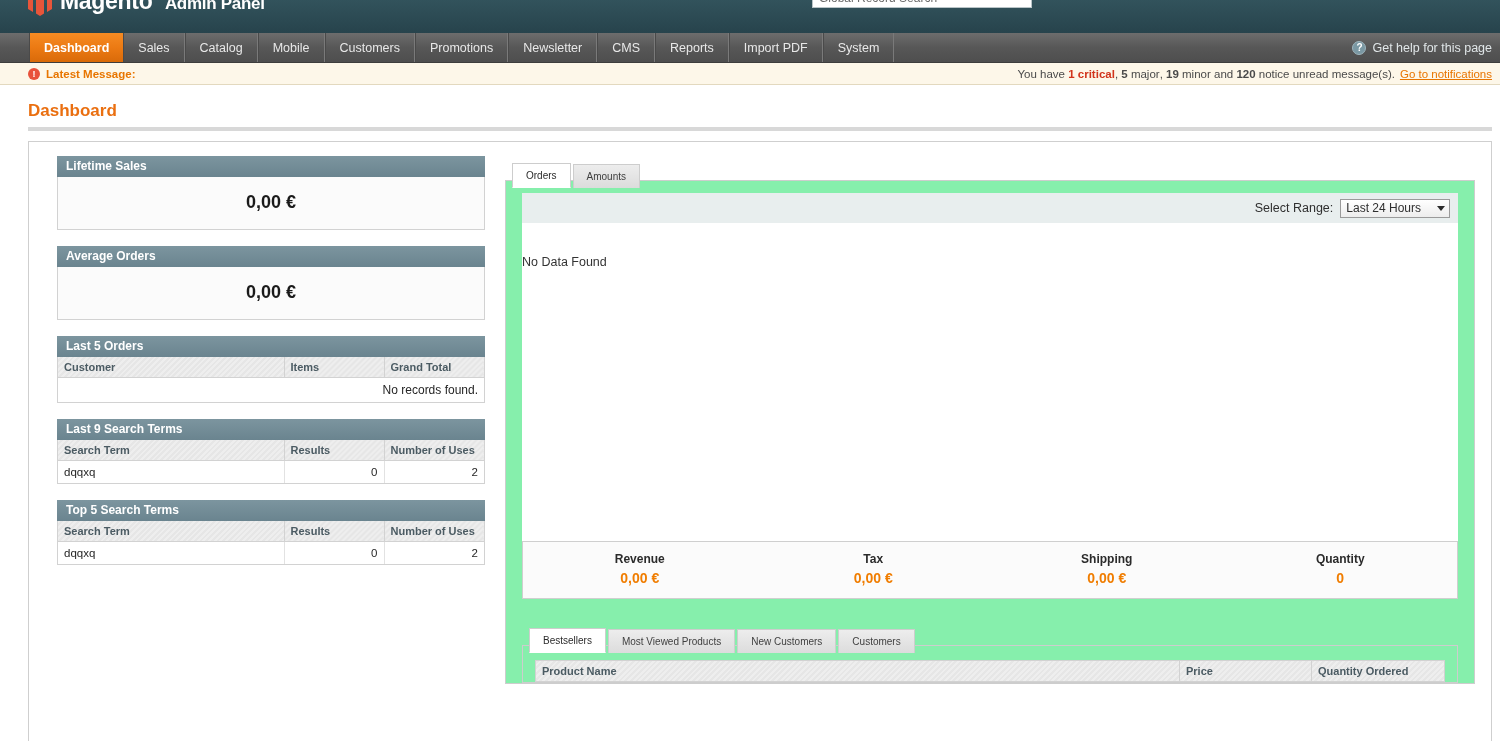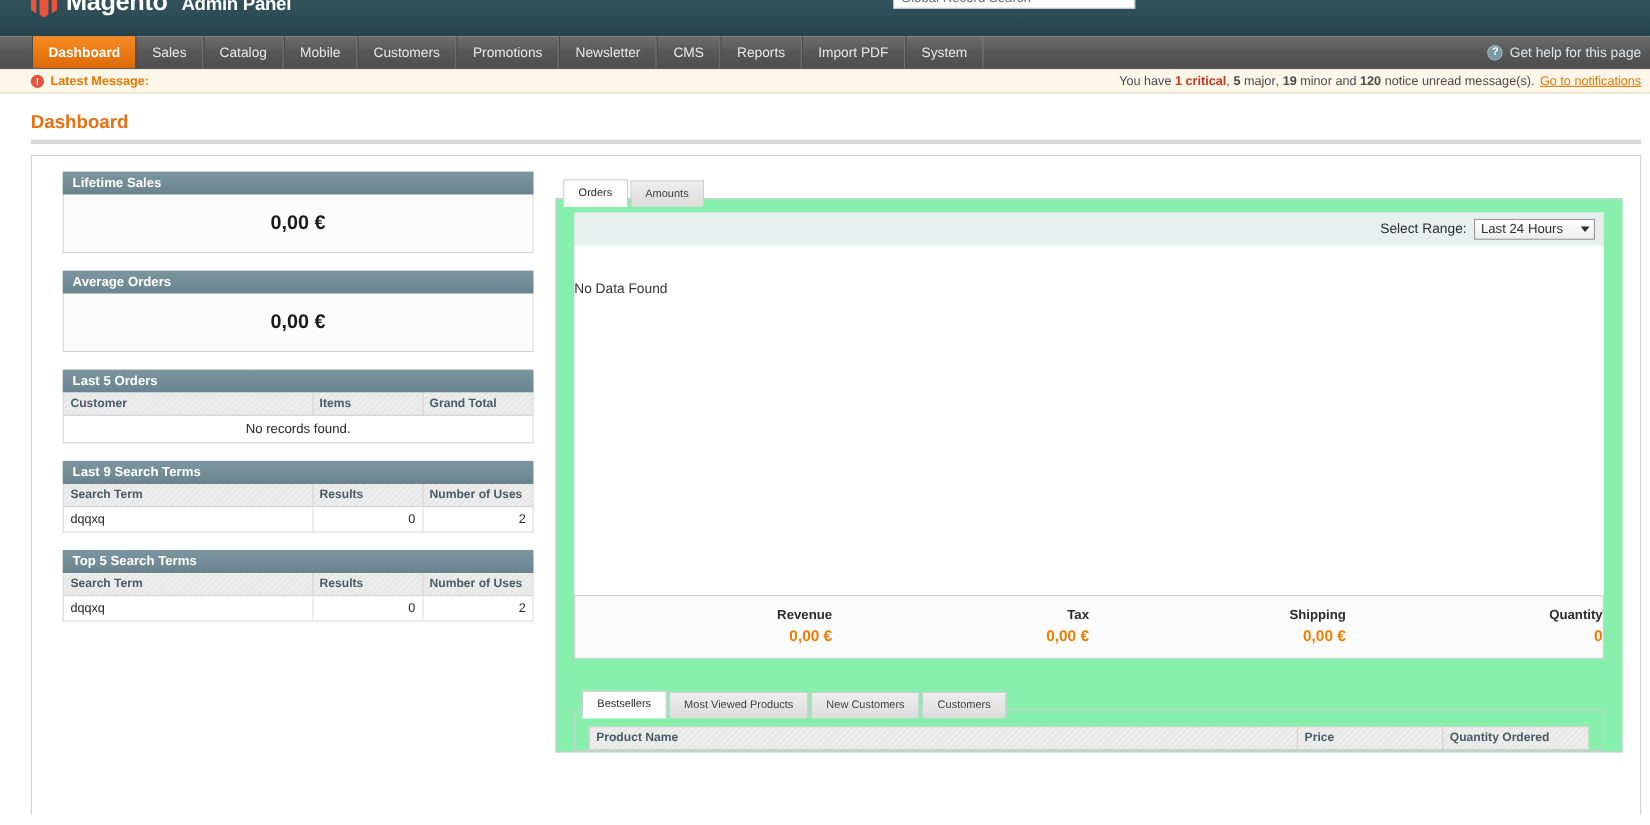--- a/index.html
+++ b/index.html
@@ -208,21 +208,21 @@
   table.grid th:last-child { border-right: none; }
   table.grid td {
     padding: 5px 6px;
     border-right: 1px solid #e2e2e2;
     color: #262626;
     background: #ffffff;
   }
   table.grid td:last-child { border-right: none; }
   td.num { text-align: right; }
   td.empty {
-    text-align: center;
+    text-align: right;
     padding: 22px 0 24px 0;
     color: #333333;
     background: #fbfbfb;
     font-size: 12px;
   }
   .col-items { width: 100px; }
   .col-total { width: 100px; }
   .col-results { width: 100px; }
   .col-uses { width: 100px; }
 
@@ -294,21 +294,21 @@
   }
   .no-data { font-size: 12.5px; color: #333333; }
 
   .totals {
     border: 1px solid #cfcfcf;
     background: #fbfbfb;
     display: flex;
     padding: 10px 0 12px 0;
     margin-bottom: 22px;
   }
-  .total-cell { flex: 1; text-align: right; }
+  .total-cell { flex: 1; text-align: center; }
   .total-label { font-size: 12px; font-weight: bold; color: #2b2b2b; margin-bottom: 4px; }
   .total-value { font-size: 14px; font-weight: bold; color: #f07d00; }
 
   .prod-table-head {
     display: flex;
     background: repeating-linear-gradient(-45deg, #eeeeee 0 2px, #e6e6e6 2px 4px);
     border: 1px solid #d2d2d2;
     font-size: 11px;
     font-weight: bold;
     color: #4b5b63;

